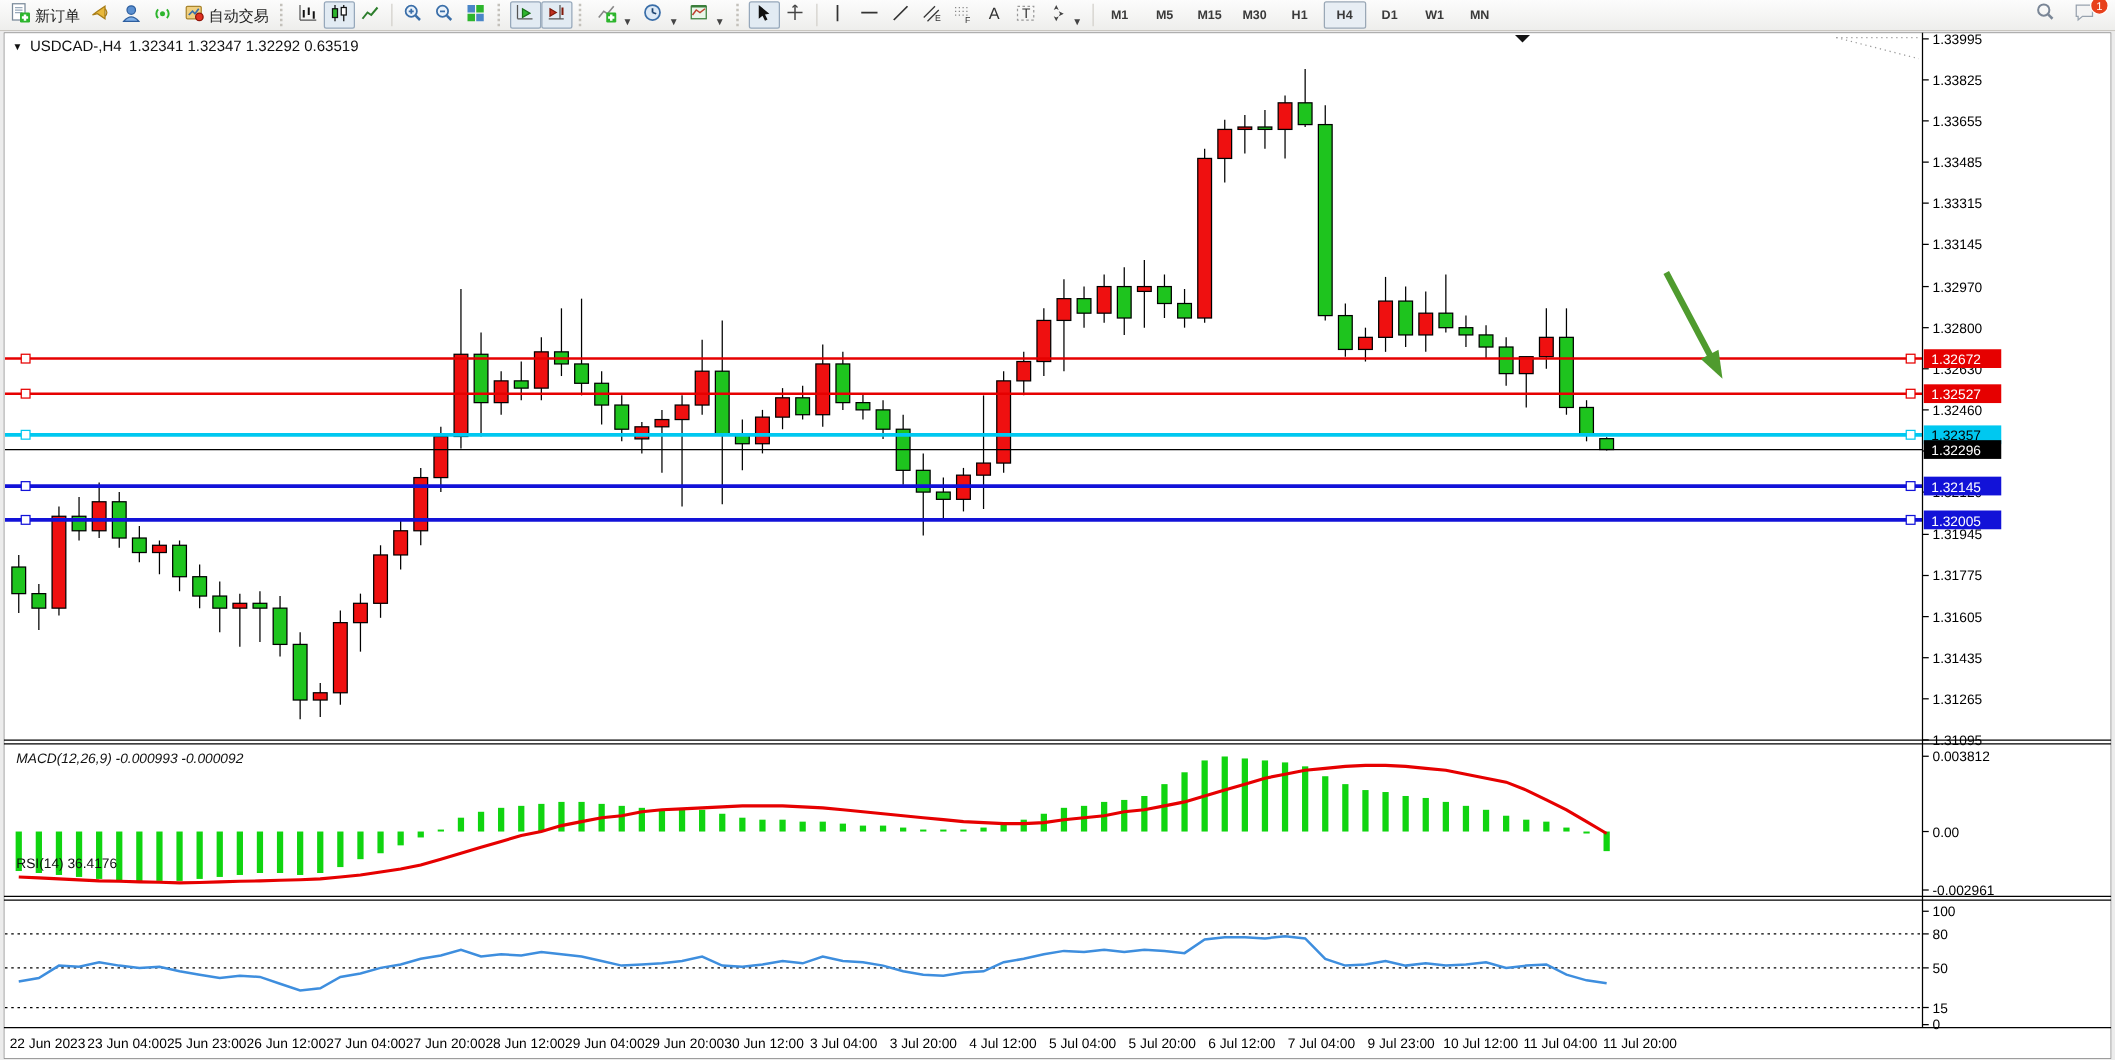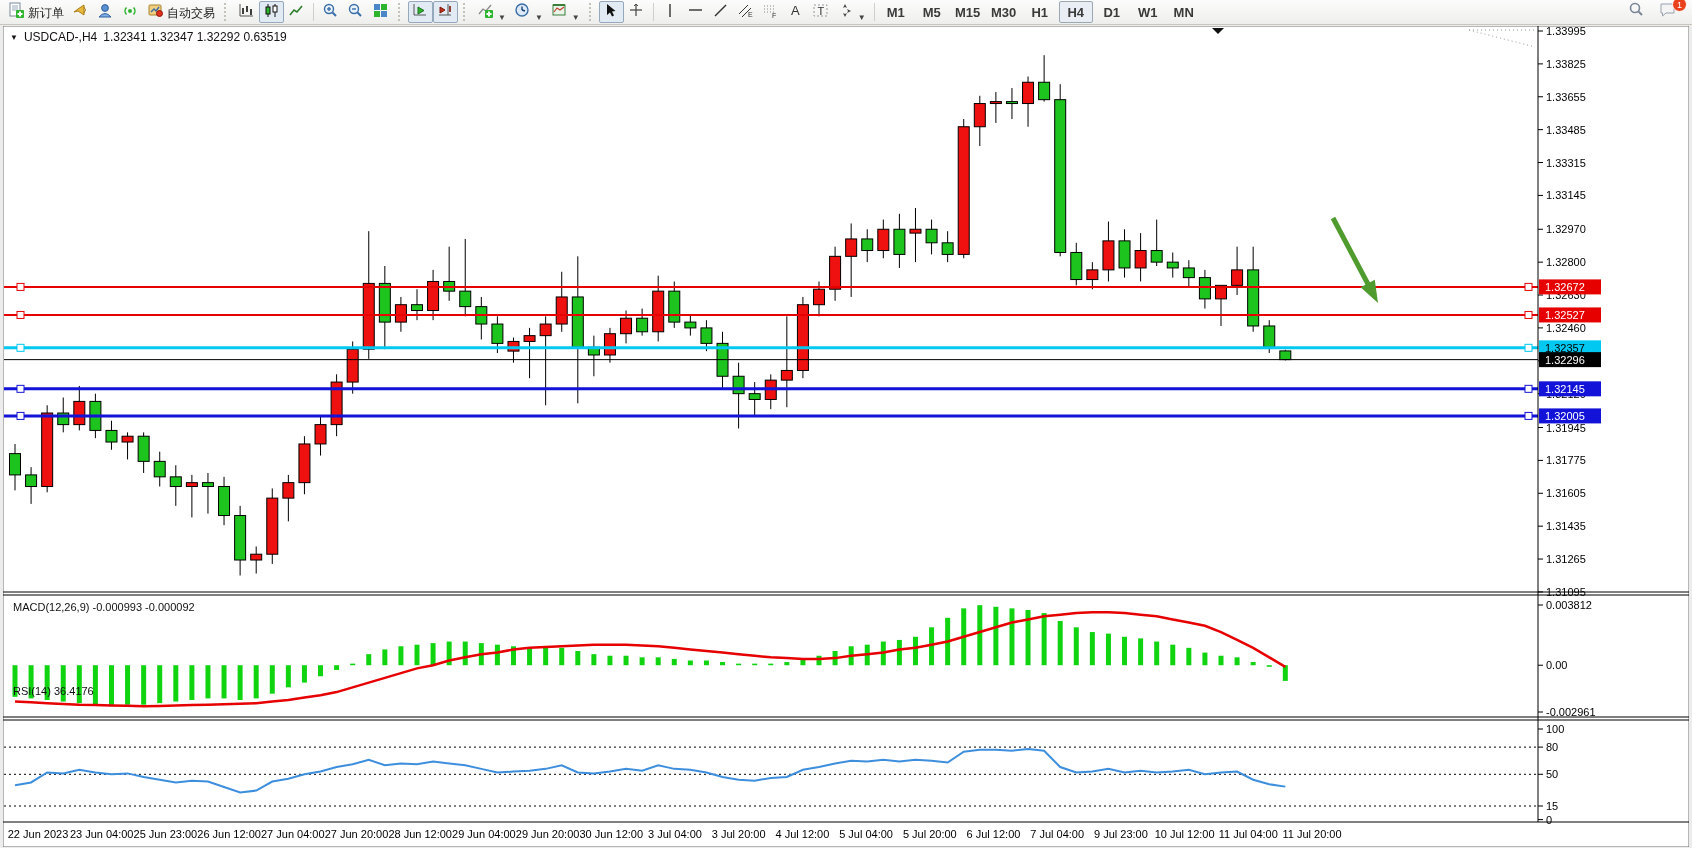--- a/index.html
+++ b/index.html
@@ -7,21 +7,21 @@
   
   .toolbar{position:absolute;left:0;top:0;width:1692px;height:25px;background:linear-gradient(#fcfcfc,#eeeeec);
     border-bottom:1px solid #c9c6c0;display:flex;align-items:center;padding-left:4px;box-sizing:border-box;}
   .tb-btn{height:22px;min-width:24px;display:flex;align-items:flex-end;justify-content:center;gap:3px;
     border:1px solid transparent;border-radius:2px;padding:0 3px;box-sizing:border-box;color:#222;font-size:12px;}
   .tb-btn.pressed{border-color:#96a8bb;background:#e2ebf3;}
   .tb-sep{width:1px;height:18px;background:#d2cfca;margin:0 4px;}
   .tb-grip{width:3px;height:18px;border-left:2px dotted #c4c1bb;margin:0 5px;}
   .tb-caret{font-size:8px;color:#444;margin-left:1px;}
   .tf-btn{height:20px;min-width:26px;display:flex;align-items:center;justify-content:center;
-    border:1px solid transparent;border-radius:2px;color:#3a3a3a;font-size:13px;font-weight:bold;padding:0 3px;}
+    border:1px solid transparent;border-radius:2px;color:#3a3a3a;font-size:10px;font-weight:bold;padding:0 3px;}
   .tf-btn.active{border-color:#9aa8b6;background:#e8eef4;text-align:right;}
   .tb-right{margin-left:auto;display:flex;align-items:center;margin-right:10px;}
   .chat-badge{position:absolute;right:-6px;top:-5px;background:#e8411c;color:#fff;border-radius:8px;
     min-width:13px;height:13px;font-size:9px;display:flex;align-items:center;justify-content:center;border:1px solid #fff;}
   
   .chart-wrap{position:absolute;left:0;top:25px;width:1692px;height:823px;background:#ececec;}
   svg text{font-family:"Liberation Sans","DejaVu Sans",sans-serif;}
   .chart-title{position:absolute;left:10px;top:5px;font-size:12px;color:#111;display:flex;gap:6px;align-items:center;}
   .pane-label{position:absolute;font-size:11px;color:#111;}
 </style>
@@ -609,21 +609,21 @@
       <text x="1117.9" y="812" font-size="11" fill="#000" text-anchor="middle">9 Jul 23:00</text>
       <text x="1181.6000000000001" y="812" font-size="11" fill="#000" text-anchor="middle">10 Jul 12:00</text>
       <text x="1245.3" y="812" font-size="11" fill="#000" text-anchor="middle">11 Jul 04:00</text>
       <text x="1309" y="812" font-size="11" fill="#000" text-anchor="middle">11 Jul 20:00</text>
     </svg>
   <div class="chart-title">
     <span style="font-size:8px;color:#111;">▼</span>
     <span>USDCAD-,H4</span>
     <span>1.32341 1.32347 1.32292 0.63519</span>
   </div>
-  <div class="pane-label" style="left:13px;top:576px;">
+  <div class="pane-label" style="left:13px;top:576px;font-style:italic;">
     <span>MACD(12,26,9)</span>
     <span>-0.000993 -0.000092</span>
   </div>
   <div class="pane-label" style="left:13px;top:660px;">
     <span>RSI(14)</span>
     <span>36.4176</span>
   </div>
 </div>
 
 </body></html>

